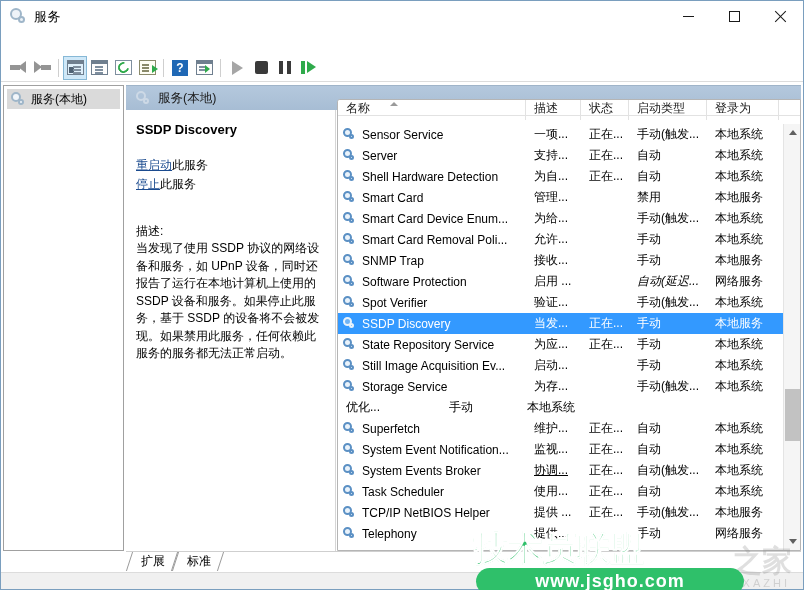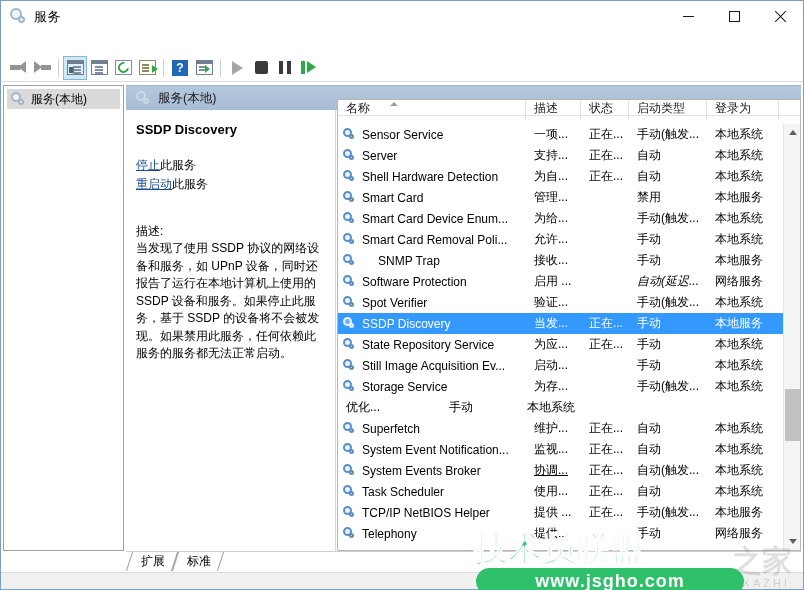--- a/index.html
+++ b/index.html
@@ -402,22 +402,22 @@
       <div class="rp-header">
         <span class="gicon">
             <span class="g1"></span>
             <span class="g2"></span>
           </span>
         <span class="t">服务(本地)</span>
       </div>
 
       <div class="detail">
         <div class="detail-title">SSDP Discovery</div>
+        <div class="detail-link"><a>重启动</a><span>此服务</span></div>
         <div class="detail-link"><a>停止</a><span>此服务</span></div>
-        <div class="detail-link"><a>重启动</a><span>此服务</span></div>
         <div class="detail-desc-label">描述:</div>
         <div class="detail-desc">当发现了使用 SSDP 协议的网络设备和服务，如 UPnP 设备，同时还报告了运行在本地计算机上使用的 SSDP 设备和服务。如果停止此服务，基于 SSDP 的设备将不会被发现。如果禁用此服务，任何依赖此服务的服务都无法正常启动。</div>
       </div>
 
       <div class="listwrap">
         <div class="lv-header">
             <div class="lv-col" style="width: 188px;"><span>名称</span><span class="sortarrow"></span></div>
             <div class="lv-col" style="width: 55px;"><span>描述</span></div>
             <div class="lv-col" style="width: 48px;"><span>状态</span></div>
             <div class="lv-col" style="width: 78px;"><span>启动类型</span></div>
@@ -496,21 +496,21 @@
                   <span class="g2"></span>
                 </span>
                 <span>Smart Card Removal Poli...</span>
               </div>
               <div class="cell" style="width: 55px;">允许...</div>
               <div class="cell" style="width: 48px;"></div>
               <div class="cell" style="width: 78px;">手动</div>
               <div class="cell" style="width: 72px;">本地系统</div>
             </div>
             <div class="row">
-              <div class="cell name" style="width: 188px; gap: 16px;">
+              <div class="cell name" style="width: 188px;">
                 <span class="svc-ico">
                   <span class="g1"></span>
                   <span class="g2"></span>
                 </span>
                 <span>SNMP Trap</span>
               </div>
               <div class="cell" style="width: 55px;">接收...</div>
               <div class="cell" style="width: 48px;"></div>
               <div class="cell" style="width: 78px;">手动</div>
               <div class="cell" style="width: 72px;">本地服务</div>

